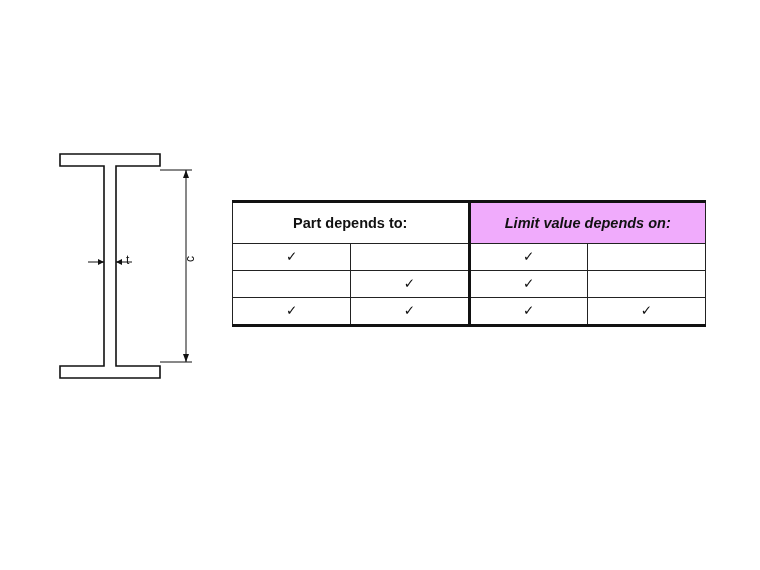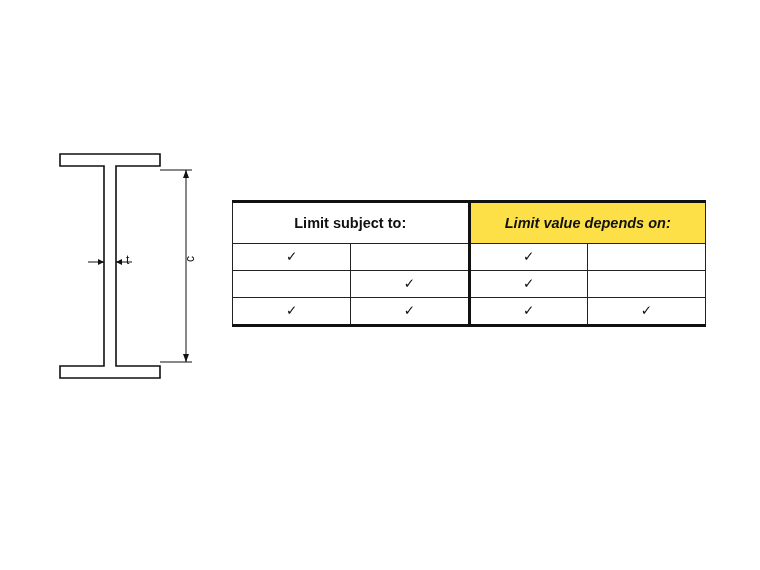--- a/index.html
+++ b/index.html
@@ -81,21 +81,21 @@
   td.grp-right {
     border-right: 3px solid #111;
   }
   tr.header-top td {
     border-top: 3px solid #111;
   }
   tr.last-row td {
     border-bottom: 3px solid #111;
   }
   td.limit-head {
-    background: #fde047;
+    background: #f0abfc;
     font-style: italic;
   }
   td.part-head {
     background: #ffffff;
   }
   td.sub-head {
     height: 30px;
     font-size: 13.5px;
   }
   .tick {
@@ -148,21 +148,21 @@
 
     <span class="dim-label" id="label-t">t</span>
 
     <span class="dim-label" id="label-c">c</span>
   </div>
 
   <div id="table-wrap">
     <table class="matrix">
       <tbody>
         <tr class="header-top">
-          <td class="part-head grp-left" colspan="2">Limit subject to:</td>
+          <td class="part-head grp-left" colspan="2">Part depends to:</td>
           <td class="limit-head grp-right divider-strong" colspan="2">Limit value depends on:</td>
         </tr>
 
 
         <tr>
           <td class="grp-left tick">✓</td>
           <td class="tick"></td>
           <td class="tick divider-strong">✓</td>
           <td class="grp-right tick"></td>
         </tr>

